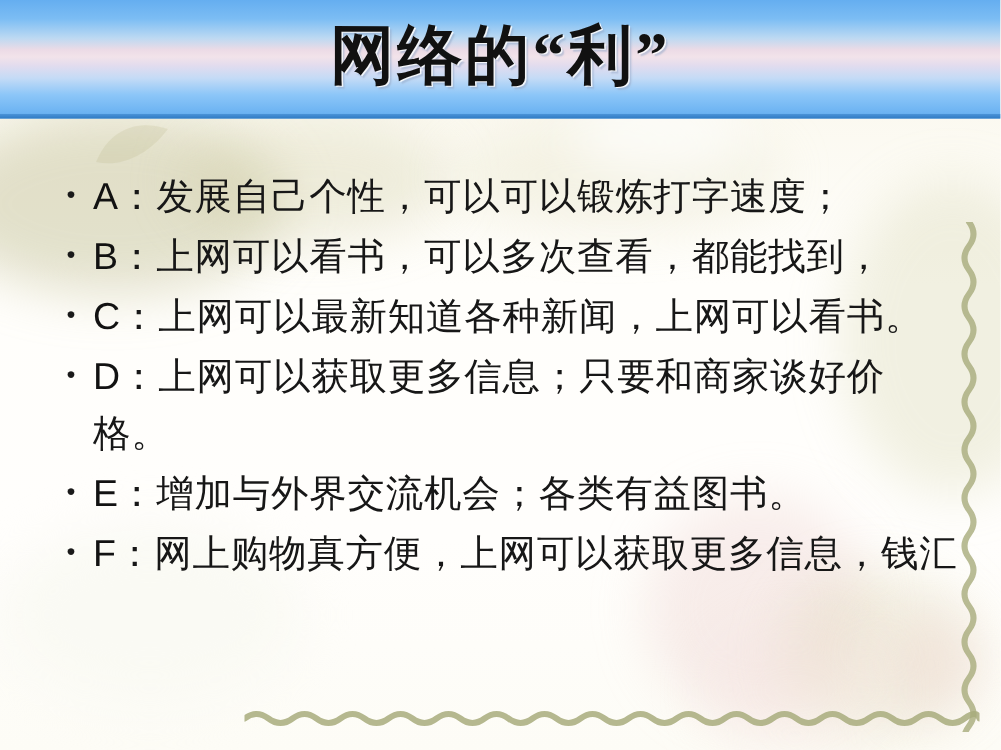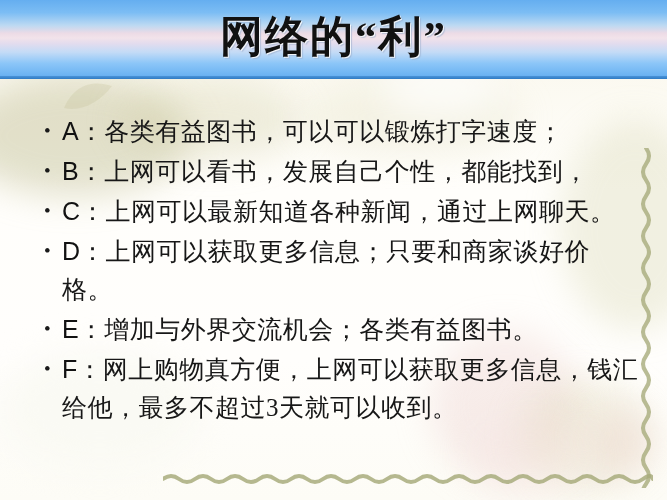--- a/index.html
+++ b/index.html
@@ -167,35 +167,35 @@
 
   <div class="banner"></div>
   <div class="banner-underline"></div>
   <div class="banner-title">网络的“利”</div>
 
   <div class="content">
 
     <div class="bullet-row">
       <div class="bullet-dot">•</div>
       <div class="bullet-body">
-        <span class="tag">A</span><span class="cjk">：</span><span class="cjk">各类有益图书，可以可以锻炼打字速度；</span>
-      </div>
-    </div>
-
-    <div class="bullet-row">
-      <div class="bullet-dot">•</div>
-      <div class="bullet-body">
-        <span class="tag">B</span><span class="cjk">：</span><span class="cjk">上网可以看书，发展自己个性，都能找到，</span><br>
-      </div>
-    </div>
-
-    <div class="bullet-row">
-      <div class="bullet-dot">•</div>
-      <div class="bullet-body">
-        <span class="tag">C</span><span class="cjk">：</span><span class="cjk">上网可以最新知道各种新闻，通过上网聊天。</span>
+        <span class="tag">A</span><span class="cjk">：</span><span class="cjk">发展自己个性，可以可以锻炼打字速度；</span>
+      </div>
+    </div>
+
+    <div class="bullet-row">
+      <div class="bullet-dot">•</div>
+      <div class="bullet-body">
+        <span class="tag">B</span><span class="cjk">：</span><span class="cjk">上网可以看书，可以多次查看，都能找到，</span><br>
+      </div>
+    </div>
+
+    <div class="bullet-row">
+      <div class="bullet-dot">•</div>
+      <div class="bullet-body">
+        <span class="tag">C</span><span class="cjk">：</span><span class="cjk">上网可以最新知道各种新闻，上网可以看书。</span>
       </div>
     </div>
 
     <div class="bullet-row">
       <div class="bullet-dot">•</div>
       <div class="bullet-body">
         <span class="tag">D</span><span class="cjk">：</span><span class="cjk">上网可以获取更多信息；只要和商家谈好价格。</span>
       </div>
     </div>
 
@@ -203,21 +203,20 @@
       <div class="bullet-dot">•</div>
       <div class="bullet-body">
         <span class="tag">E</span><span class="cjk">：</span><span class="cjk">增加与外界交流机会；各类有益图书。</span>
       </div>
     </div>
 
     <div class="bullet-row">
       <div class="bullet-dot">•</div>
       <div class="bullet-body">
         <span class="tag">F</span><span class="cjk">：</span><span class="cjk">网上购物真方便，上网可以获取更多信息，钱汇</span><br>
-        <span class="cjk">给他，最多不超过3天就可以收到。</span>
       </div>
     </div>
 
   </div>
 
   <svg class="wave-h" viewBox="0 0 490 16" preserveAspectRatio="none">
     <path d="M0 9 q8 -6 16 0 t16 0 t16 0 t16 0 t16 0 t16 0 t16 0 t16 0 t16 0 t16 0 t16 0 t16 0 t16 0 t16 0 t16 0 t16 0 t16 0 t16 0 t16 0 t16 0 t16 0 t16 0 t16 0 t16 0 t16 0 t16 0 t16 0 t16 0 t16 0 t16 0 t10 0" fill="none" stroke="#a8ab7c" stroke-width="4" stroke-linecap="round" opacity="0.85"></path>
   </svg>
 
   <svg class="wave-v" viewBox="0 0 18 340" preserveAspectRatio="none">

